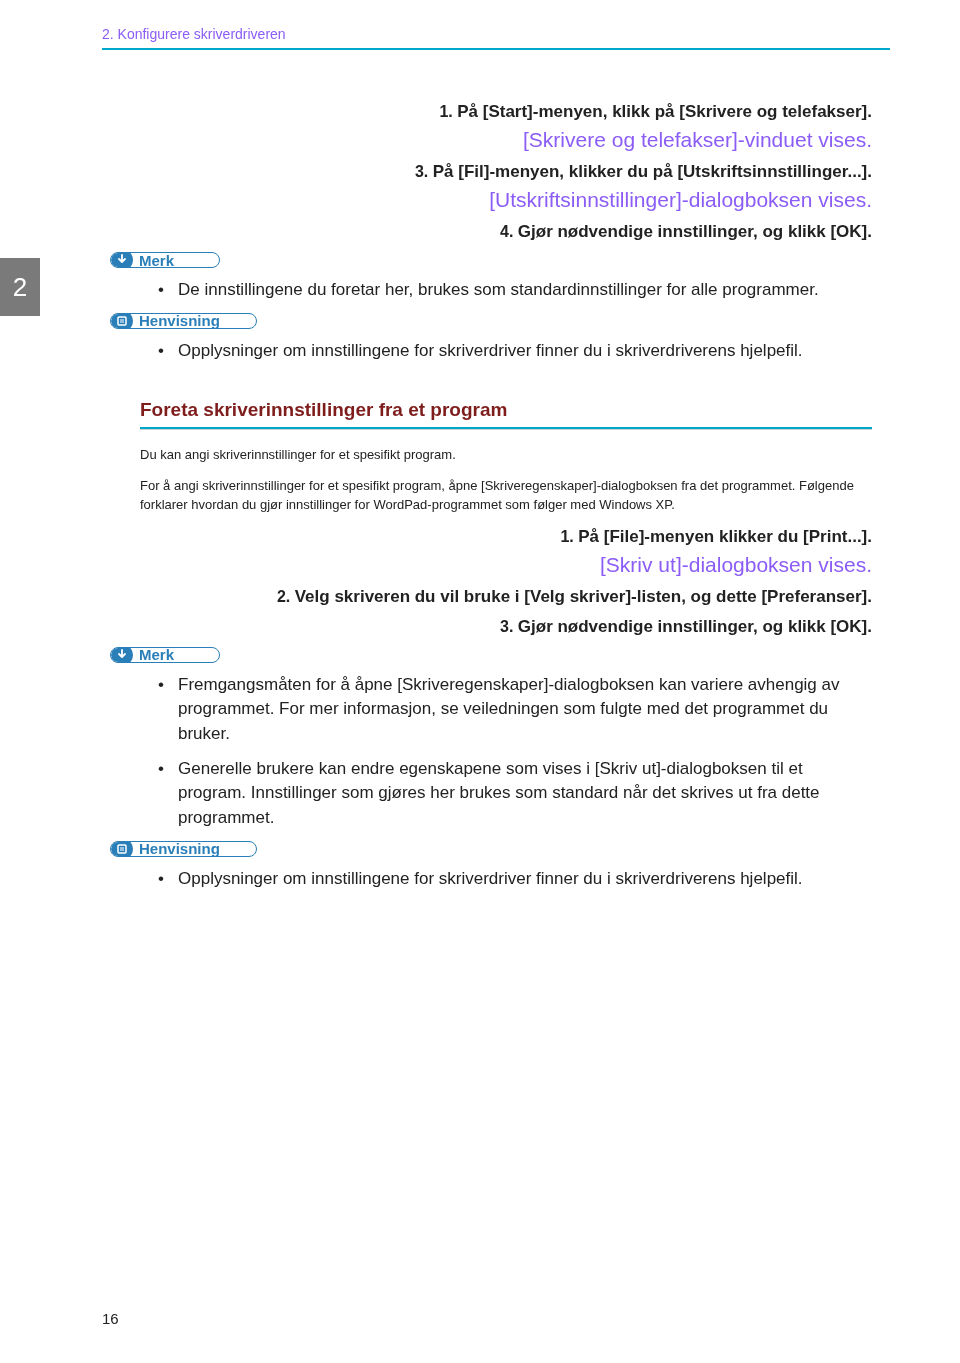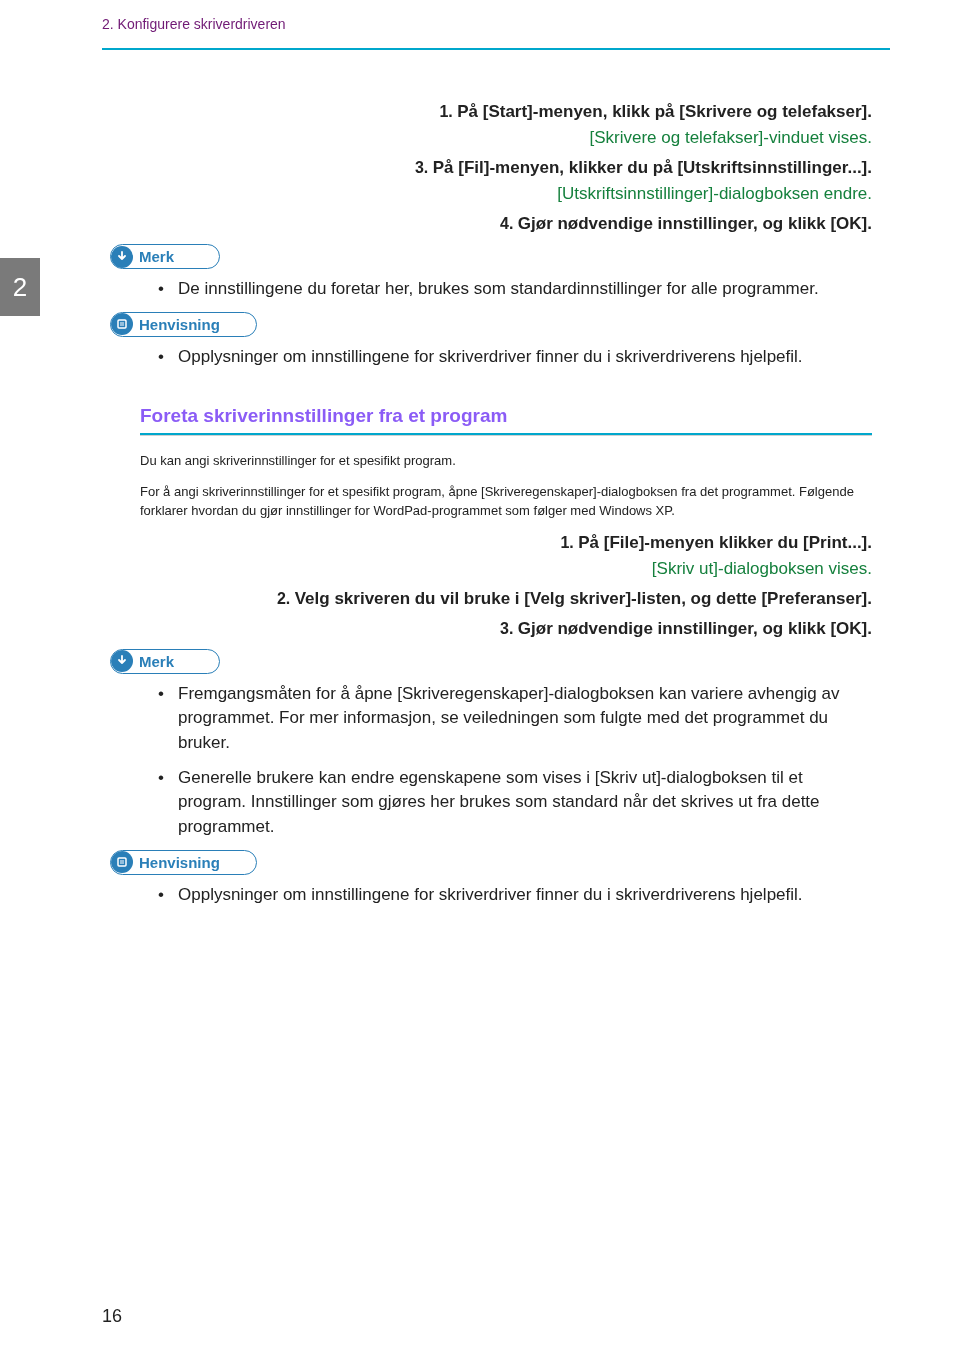--- a/index.html
+++ b/index.html
@@ -10,24 +10,24 @@
     position: relative;
   }
   .page {
     width: 960px;
     height: 1363px;
     position: relative;
     padding: 0;
   }
   .run-head {
     position: absolute;
-    top: 16px;
+    top: 26px;
     left: 102px;
     font-size: 14px;
-    color: #701a75;
+    color: #8b5cf6;
   }
   .head-rule {
     position: absolute;
     left: 102px;
     right: 70px;
     top: 48px;
     height: 0;
     border-top: 2px solid #00a7cc;
   }
   .side-tab {
@@ -46,25 +46,25 @@
   .content {
     position: absolute;
     left: 140px;
     right: 88px;
     top: 102px;
   }
   .ol1 { list-style: none; }
   .ol1 > li { margin-bottom: 10px; text-align: right; }
   .ol1 .num { font-weight: 700; display: inline-block; width: 26px; }
   .ol1 .step { font-weight: 700; font-size: 17px; }
-  .sub { margin-left: 28px; font-size: 17px; color: #15803d; margin-top: 6px; }
+  .sub { margin-left: 28px; font-size: 21px; color: #8b5cf6; margin-top: 6px; }
   .section-title {
     font-weight: 700;
     font-size: 19px;
-    color: #8b5cf6;
+    color: #7f1d1d;
     margin-top: 36px;
   }
   .section-rule {
     height: 3px;
     background: #00a7cc;
     margin-top: 6px;
     border-bottom: 1px solid #d0d0d0;
     margin-bottom: 16px;
   }
   .para { font-size: 13px; line-height: 1.45; margin-bottom: 12px; }
@@ -85,21 +85,21 @@
   }
   .pill-wrap {
     margin-top: 10px;
     margin-bottom: 8px;
   }
   .pill {
     display: inline-flex;
     align-items: center;
     border: 1.4px solid #2a7fb8;
     border-radius: 13px;
-    height: 25px;
+    height: 16px;
     padding-right: 36px;
     overflow: hidden;
     min-width: 110px;
   }
   .pill .icon {
     width: 22px;
     height: 22px;
     border-radius: 50%;
     background: #2a7fb8;
     color: #fff;
@@ -113,21 +113,21 @@
   .pill .label {
     font-weight: 700;
     font-size: 15px;
     color: #2a7fb8;
     white-space: nowrap;
   }
   .pnum {
     position: absolute;
     left: 102px;
     bottom: 36px;
-    font-size: 18px;
+    font-size: 15px;
     color: #222;
   }
 </style>
 </head>
 <body>
 
 <div class="page">
   <div class="run-head">2. Konfigurere skriverdriveren</div>
   <div class="head-rule"></div>
   <div class="side-tab">2</div>
@@ -136,21 +136,21 @@
 
     <ol class="ol1">
       <li>
         <span class="num">1.</span>
         <span class="step">På [Start]-menyen, klikk på [Skrivere og telefakser].</span>
         <div class="sub">[Skrivere og telefakser]-vinduet vises.</div>
       </li>
       <li>
         <span class="num">3.</span>
         <span class="step">På [Fil]-menyen, klikker du på [Utskriftsinnstillinger...].</span>
-        <div class="sub">[Utskriftsinnstillinger]-dialogboksen endre.</div>
+        <div class="sub">[Utskriftsinnstillinger]-dialogboksen vises.</div>
       </li>
       <li>
         <span class="num">4.</span>
         <span class="step">Gjør nødvendige innstillinger, og klikk [OK].</span>
       </li>
     </ol>
 
     <div class="pill-wrap" style="margin-left:-30px;">
       <div class="pill">
         <span class="icon">

